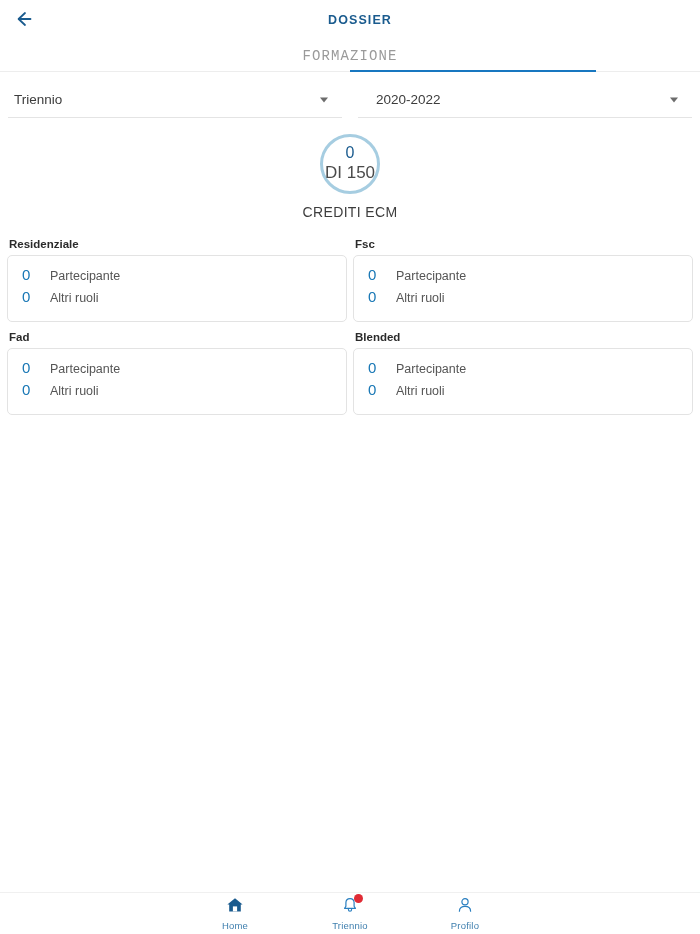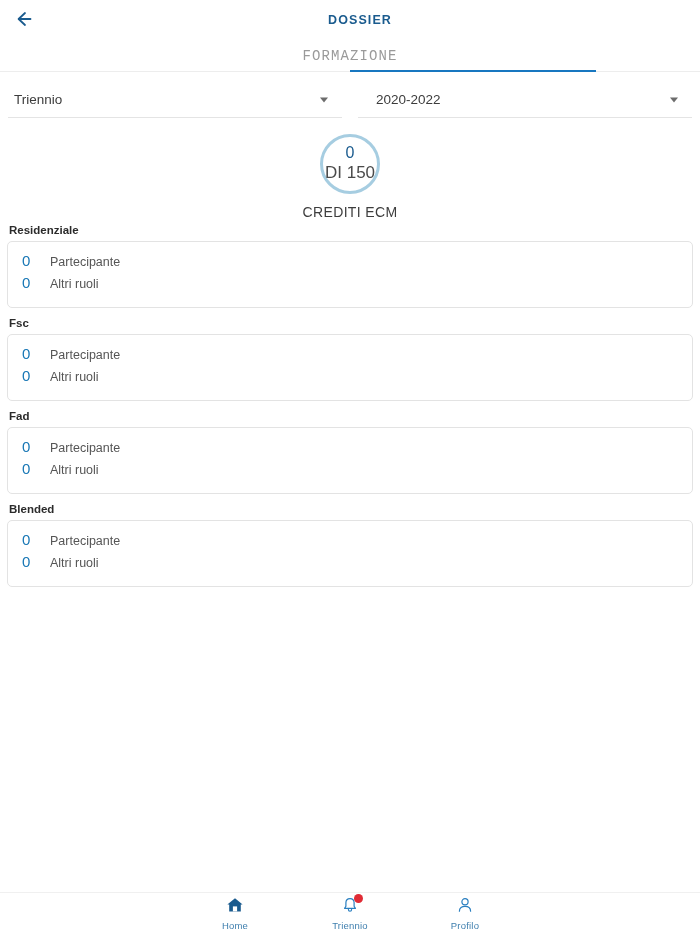--- a/index.html
+++ b/index.html
@@ -155,23 +155,23 @@
   }
   .credits-label {
     margin-top: 10px;
     font-size: 14px;
     letter-spacing: 0.35px;
     color: #3d3d3d;
   }
 
   
   .grid {
-    margin-top: 4px;
+    margin-top: 18px;
     display: grid;
-    grid-template-columns: 1fr;
+    grid-template-columns: 1fr 1fr;
     column-gap: 6px;
     row-gap: 9px;
     padding: 0 7px;
   }
   .cat-block { display: flex; flex-direction: column; }
   .cat-title {
     font-size: 11.5px;
     font-weight: bold;
     color: #2b2b2b;
     margin: 0 0 5px 2px;

